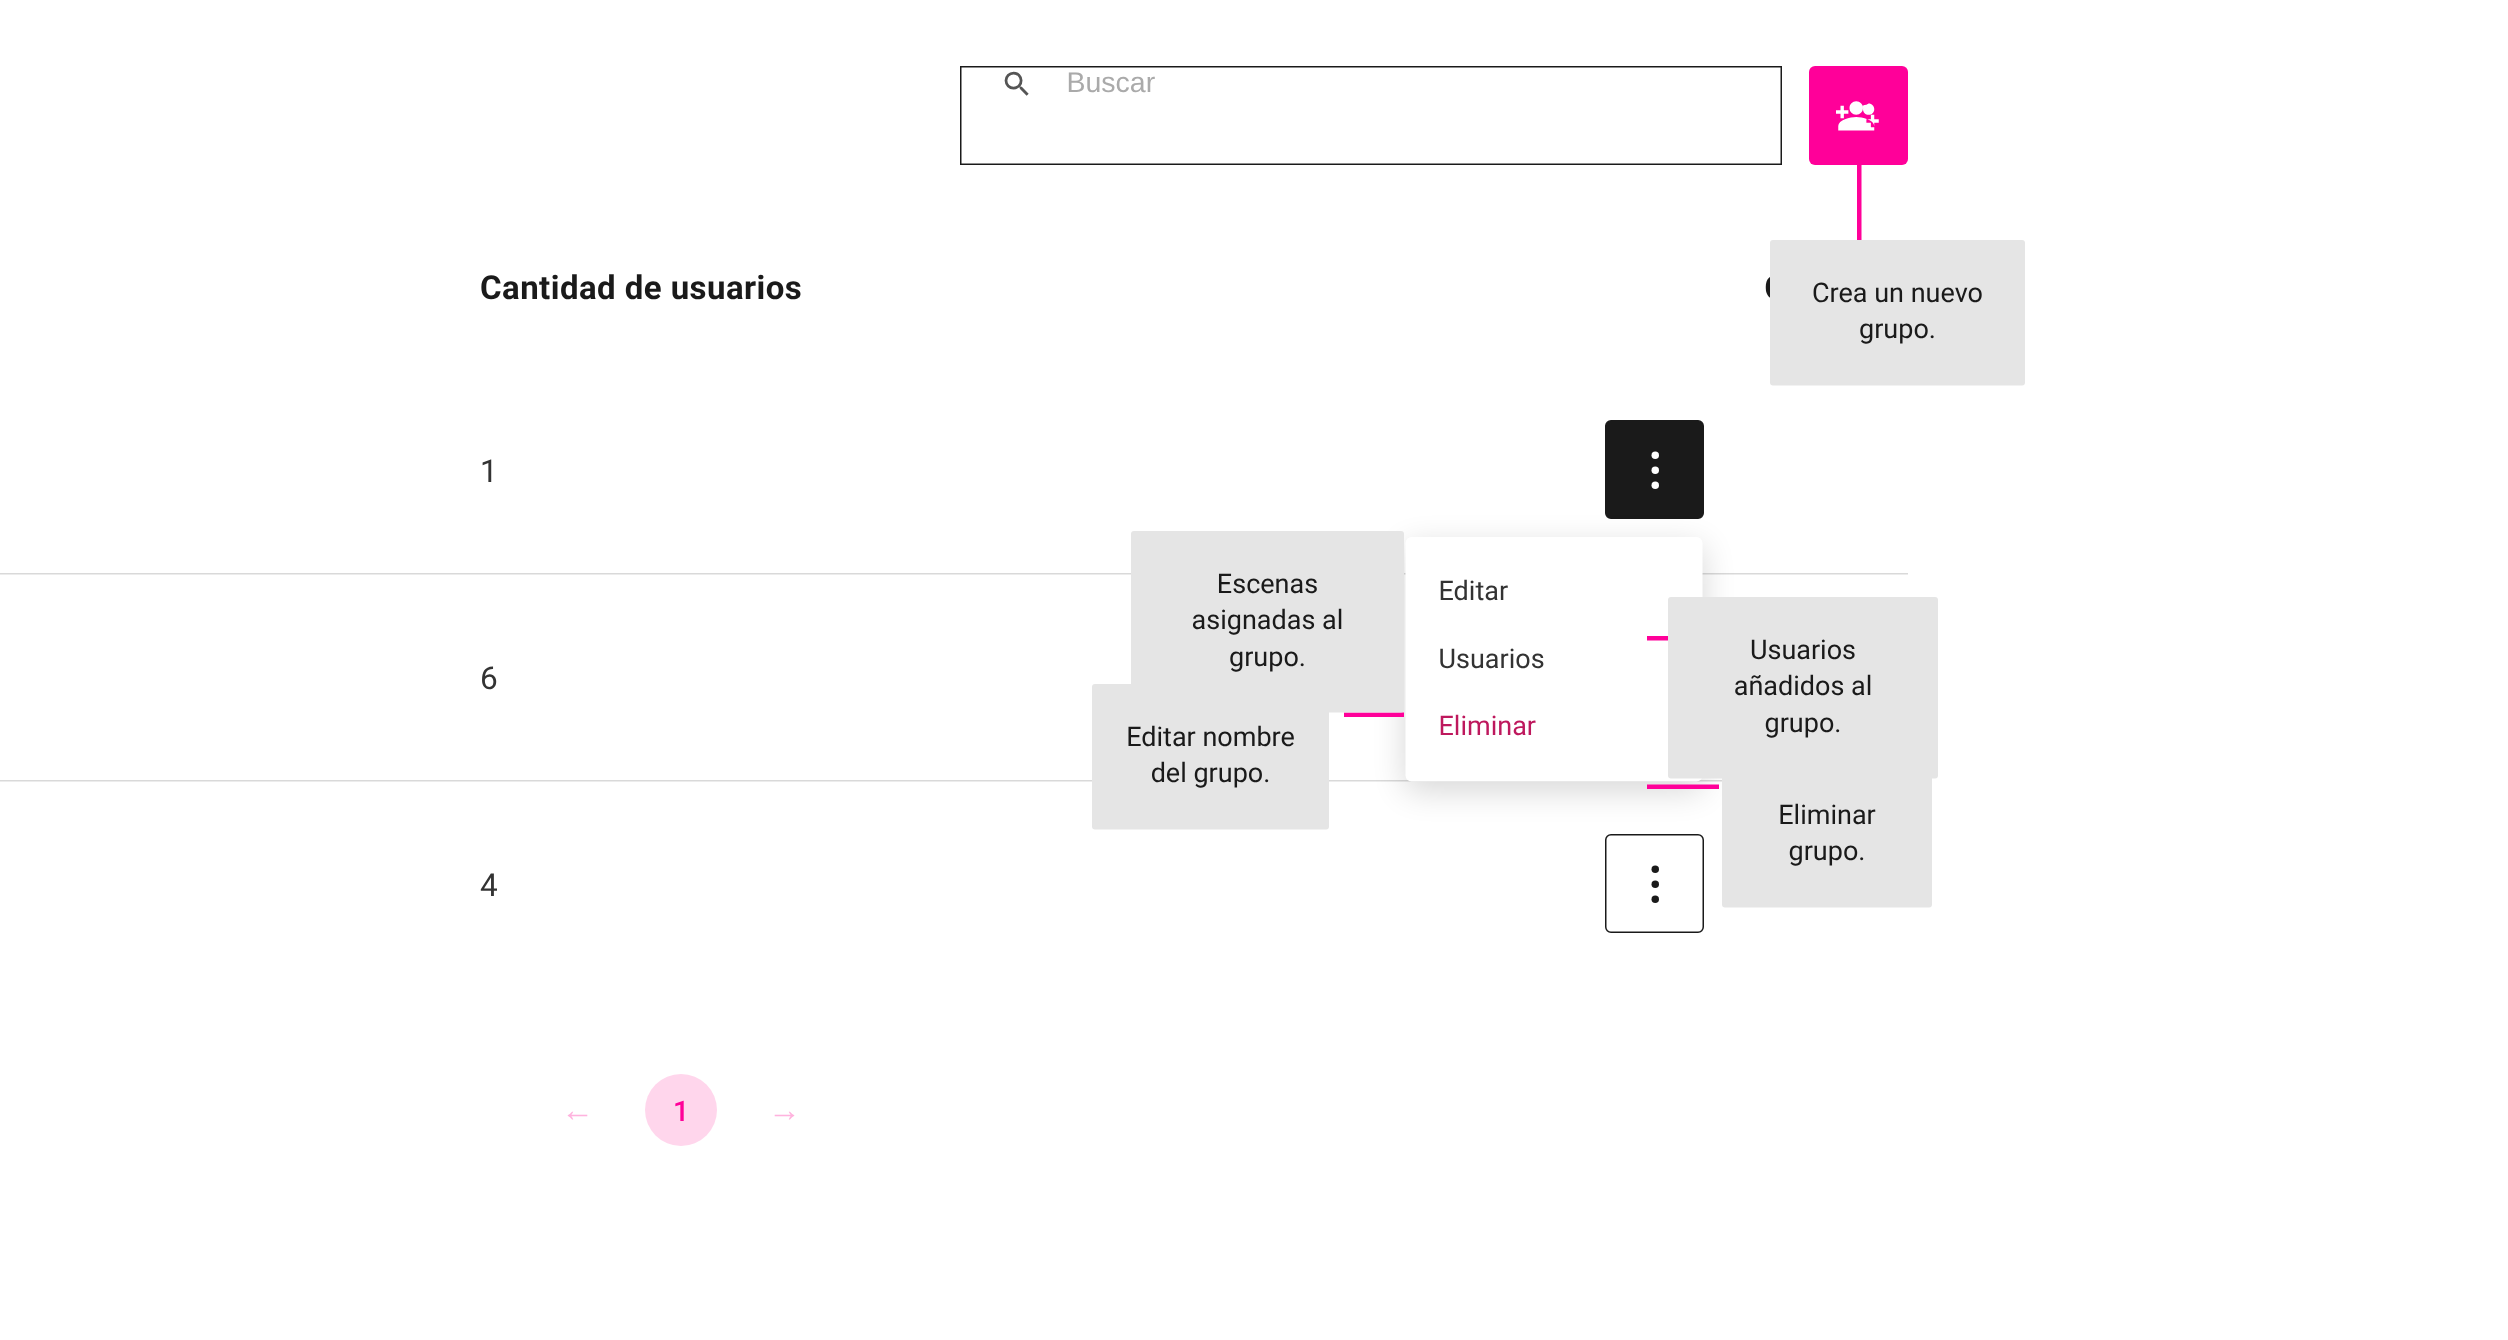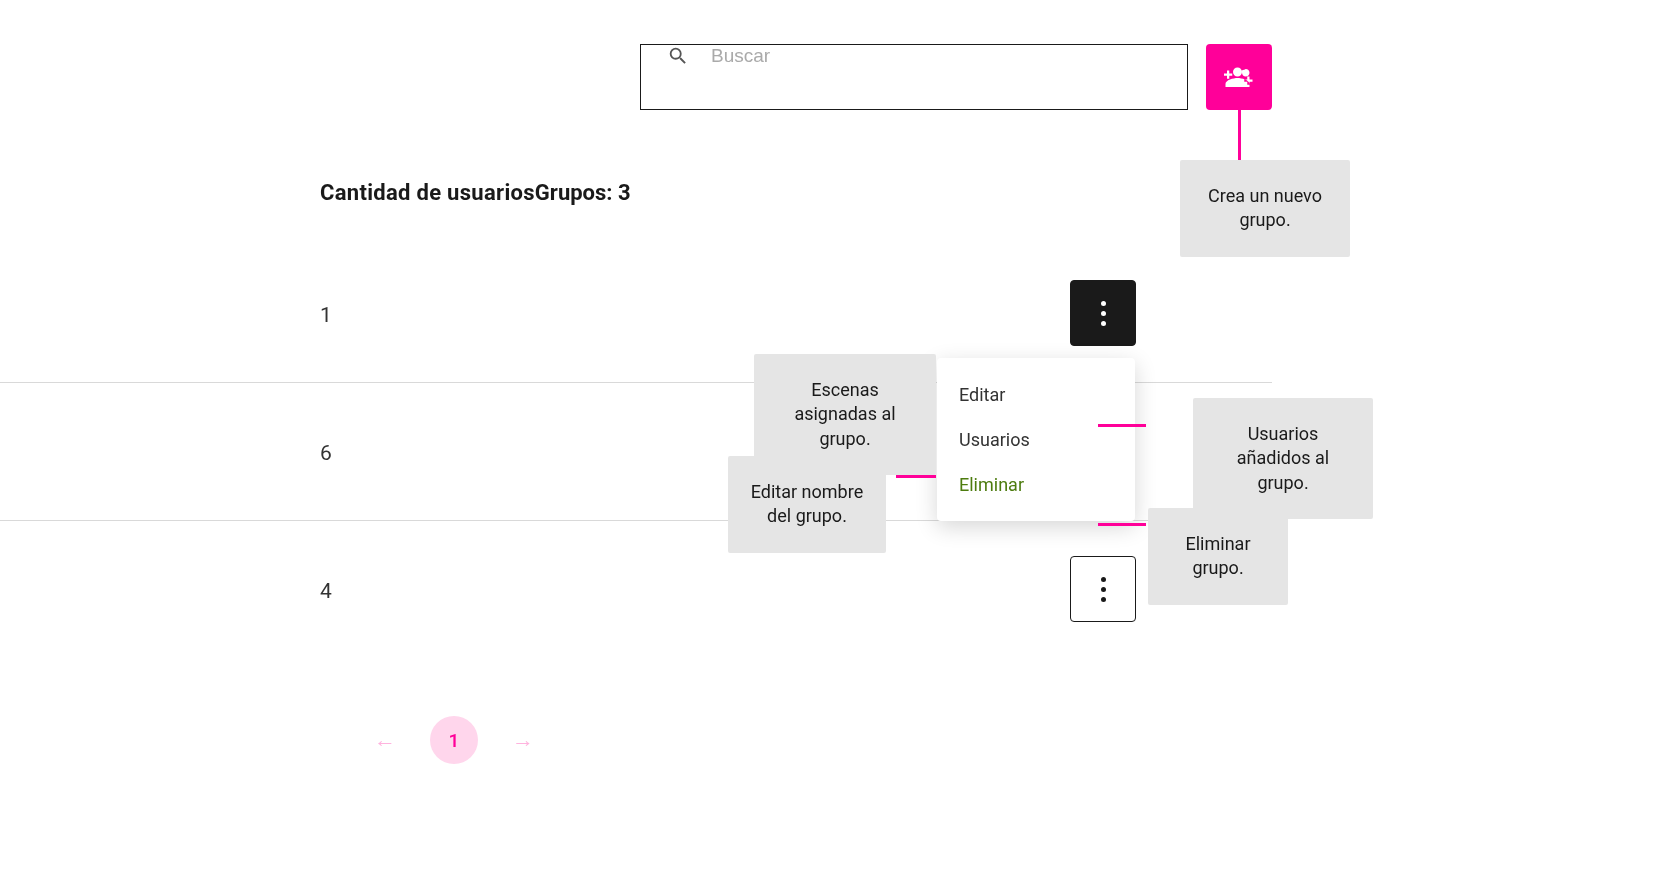--- a/index.html
+++ b/index.html
@@ -54,21 +54,21 @@
   }
   .add-group-btn svg { width: 36px; height: 36px; fill: #fff; }
 
   
   .header-row {
     position: absolute;
     top: 180px;
     left: 320px;
     width: 952px;
     display: flex;
-    justify-content: flex-start;
+    justify-content: space-between;
     align-items: center;
   }
   .col-header {
     font-size: 22px;
     font-weight: 700;
     color: #1a1a1a;
     letter-spacing: 0.3px;
   }
   .groups-count { font-size: 22px; font-weight: 700; color: #1a1a1a; }
 
@@ -127,38 +127,38 @@
     box-shadow: 0 6px 22px rgba(0,0,0,0.16);
     padding: 14px 0;
     z-index: 20;
   }
   .dropdown .item {
     padding: 12px 22px;
     font-size: 18px;
     color: #333;
     cursor: pointer;
   }
-  .dropdown .item.danger { color: #4d7c0f; }
+  .dropdown .item.danger { color: #be185d; }
 
   
   .callout {
     position: absolute;
     background: #e5e5e5;
     padding: 24px 16px;
     font-size: 18px;
     color: #1a1a1a;
     text-align: center;
     line-height: 1.35;
     border-radius: 2px;
     max-width: 190px;
     z-index: 25;
   }
   .co-create { top: 160px; left: 1180px; width: 170px; }
   .co-escenas { top: 354px; left: 706px; width: 182px; margin-left: 48px; }
-  .co-usuarios { top: 398px; left: 1193px; width: 180px; }
+  .co-usuarios { top: 398px; left: 1112px; width: 180px; }
   .co-editar  { top: 456px; left: 728px; width: 158px; }
   .co-eliminar { top: 508px; left: 1148px; width: 140px; }
 
   
   .line {
     position: absolute;
     background: #ff0099;
     z-index: 22;
   }
   .line.h { height: 2.5px; }

